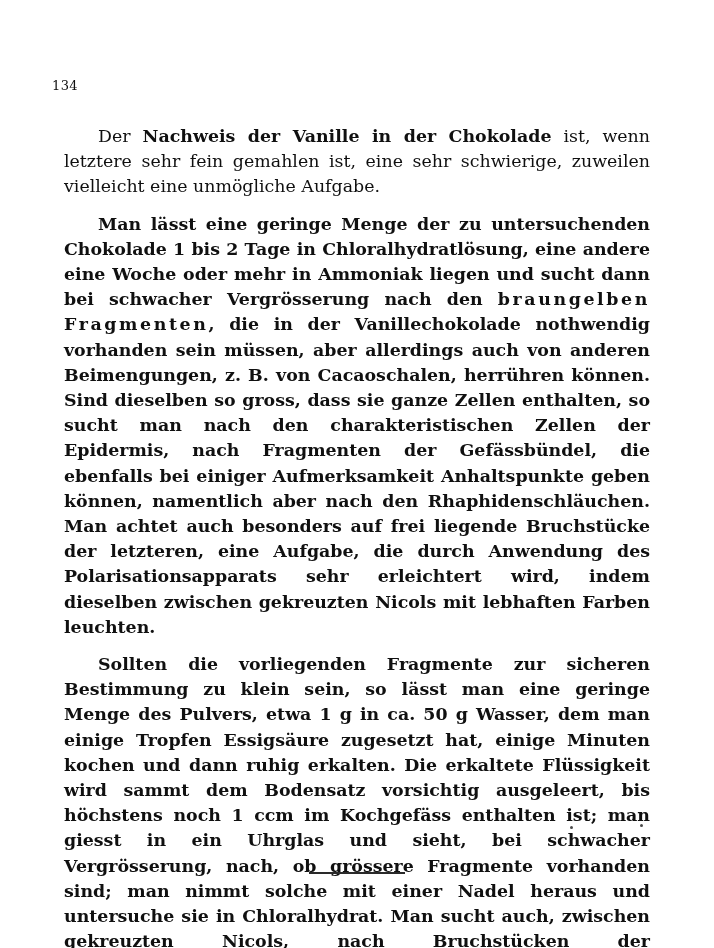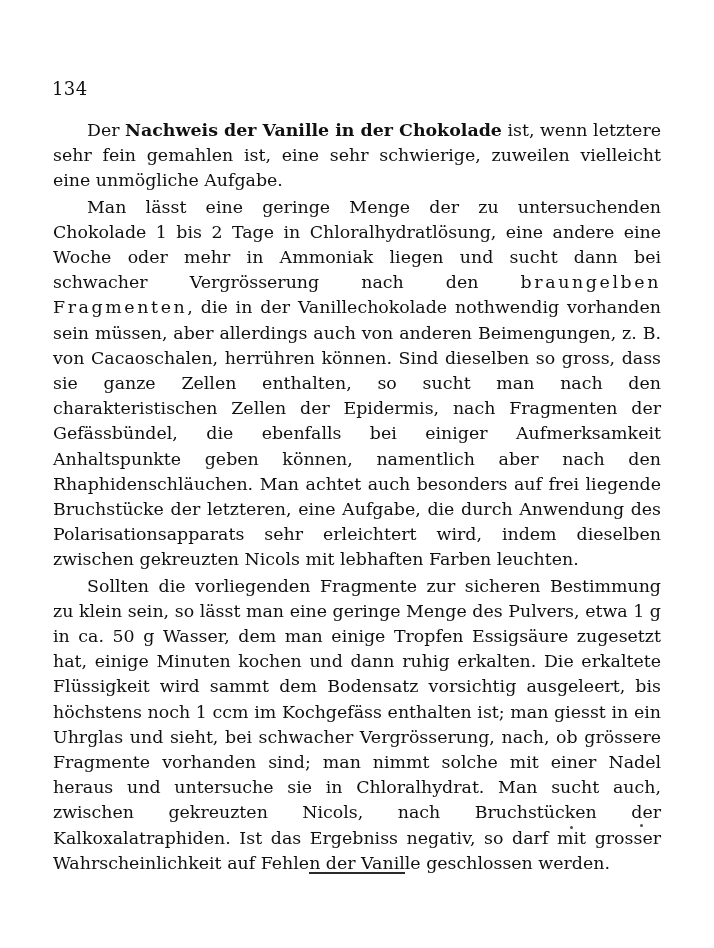--- a/index.html
+++ b/index.html
@@ -25,21 +25,21 @@
   }
   .running-head {
     position: relative;
     height: 34px;
     margin-bottom: 6px;
   }
   .folio {
     position: absolute;
     left: 0;
     top: 0;
-    font-size: 18px;
+    font-size: 13px;
     letter-spacing: 0.4px;
   }
   .head-title {
     position: absolute;
     left: 0;
     right: 0;
     top: 0;
     text-align: center;
     font-size: 17px;
     letter-spacing: 0.6px;
@@ -53,25 +53,26 @@
     letter-spacing: 0.8px;
   }
   .body-text {
     font-size: 17.4px;
     line-height: 25.2px;
     text-align: justify;
     text-justify: inter-word;
     hyphens: manual;
   }
   .para {
-    margin: 1px;
+    margin: 12px;
     text-indent: 34px;
   }
   .para + .para {
     margin-top: 0px;
+    font-weight: bold;
   }
   .b {
     font-weight: bold;
   }
   .sp {
     letter-spacing: 2.6px;
   }
   .rule-wrap {
     position: absolute;
     left: 0;

